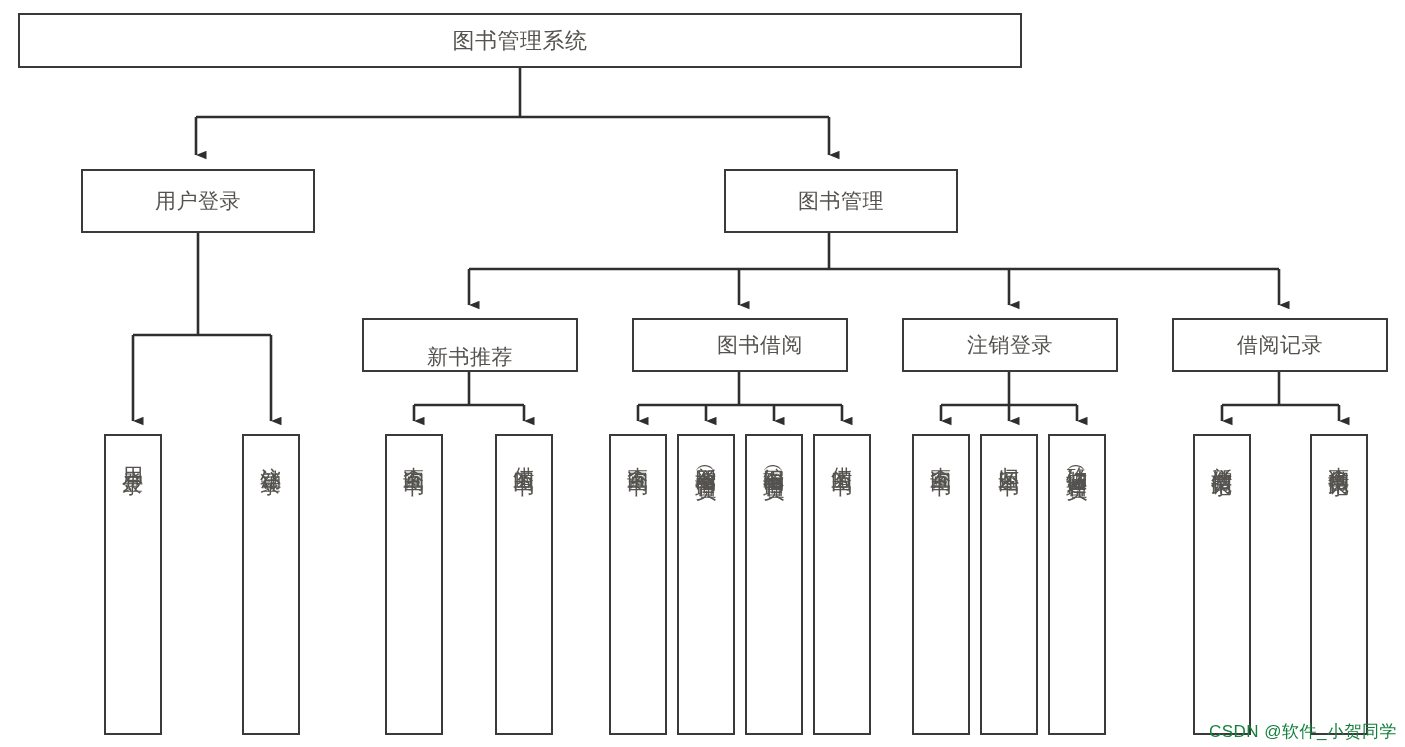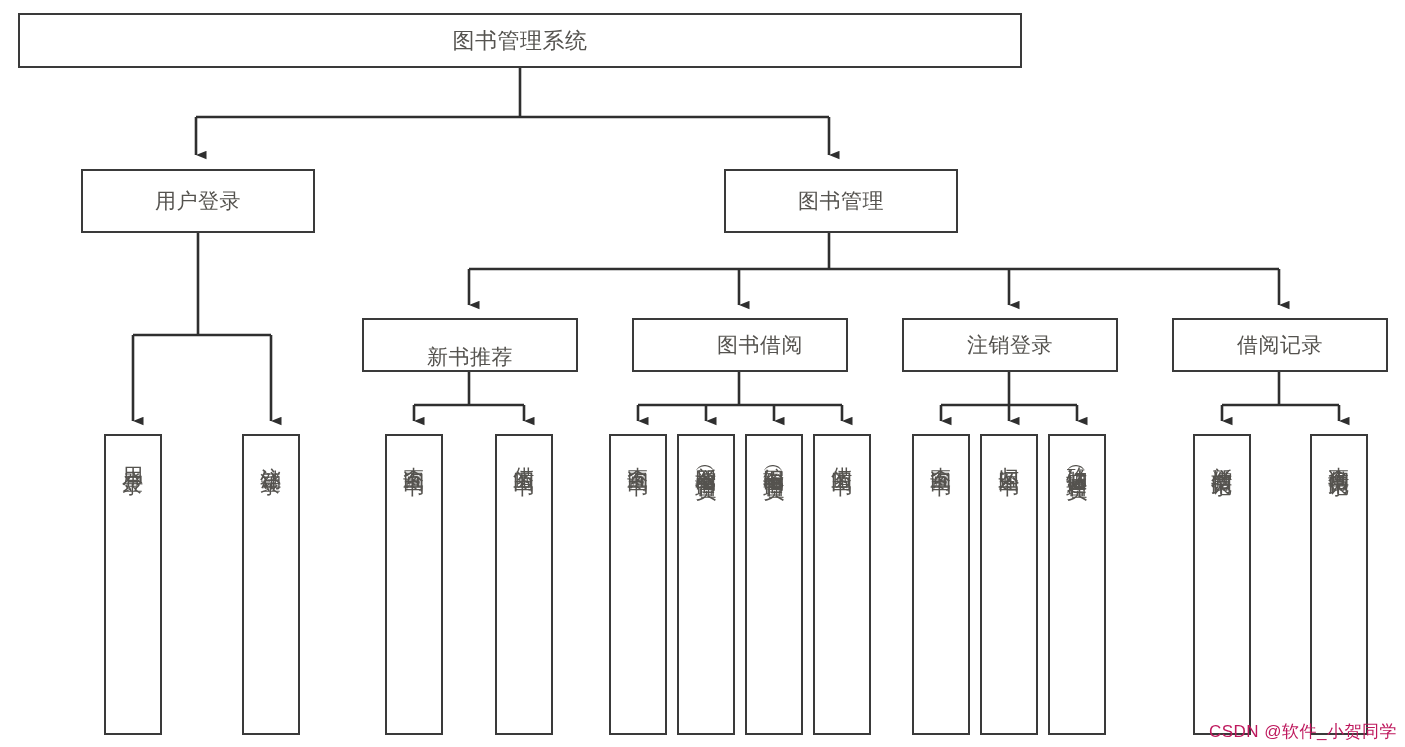--- a/index.html
+++ b/index.html
@@ -60,21 +60,21 @@
     text-align: start;
   }
   .node.leaf.tall .label {
     letter-spacing: 2px;
   }
   #watermark {
     position: absolute;
     right: 8px;
     bottom: 4px;
     font-size: 17px;
-    color: #be185d;
+    color: #15803d;
     white-space: nowrap;
     letter-spacing: 0.5px;
   }
 </style>
 </head>
 <body>
 
 <div id="canvas">
 
   <svg class="connectors" viewBox="0 0 1405 747">

